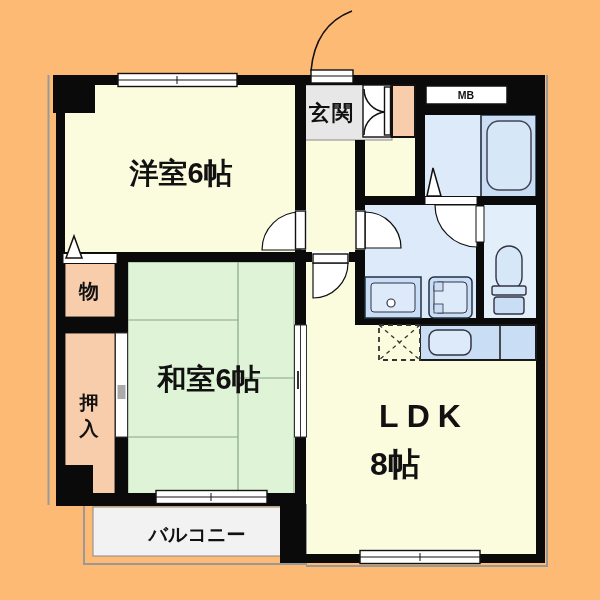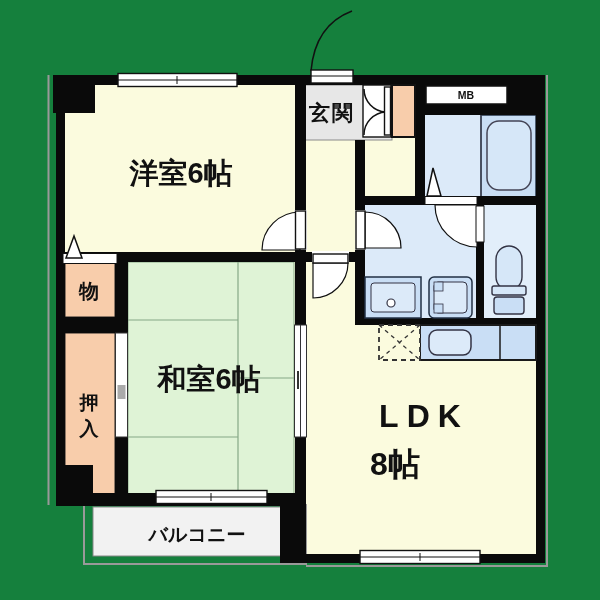--- a/index.html
+++ b/index.html
@@ -1,16 +1,16 @@
 <!DOCTYPE html>
 <html><head>
 <meta charset="utf-8">
 <style>
   html,body{margin:0;padding:0;background:#fff;}
-  .stage{position:relative;width:600px;height:600px;background:#15803d;overflow:hidden;
+  .stage{position:relative;width:600px;height:600px;background:#fdba74;overflow:hidden;
          font-family:"Liberation Sans",sans-serif;}
   svg{display:block}
   .wall{fill:#0a0a0a;}
   .hairline{fill:#999;}
   .cream{fill:#FBFBDE;}
   .tatami{fill:#DFF3D6;stroke:#86A886;stroke-width:1;}
   .tatami-line{stroke:#86A886;stroke-width:1.2;}
   .salmon{fill:#F8CDAB;stroke:#222;stroke-width:1;}
   .gray-entry{fill:#E7E7E7;stroke:#8a8a8a;stroke-width:1;}
   .wet{fill:#DCEAF9;}

